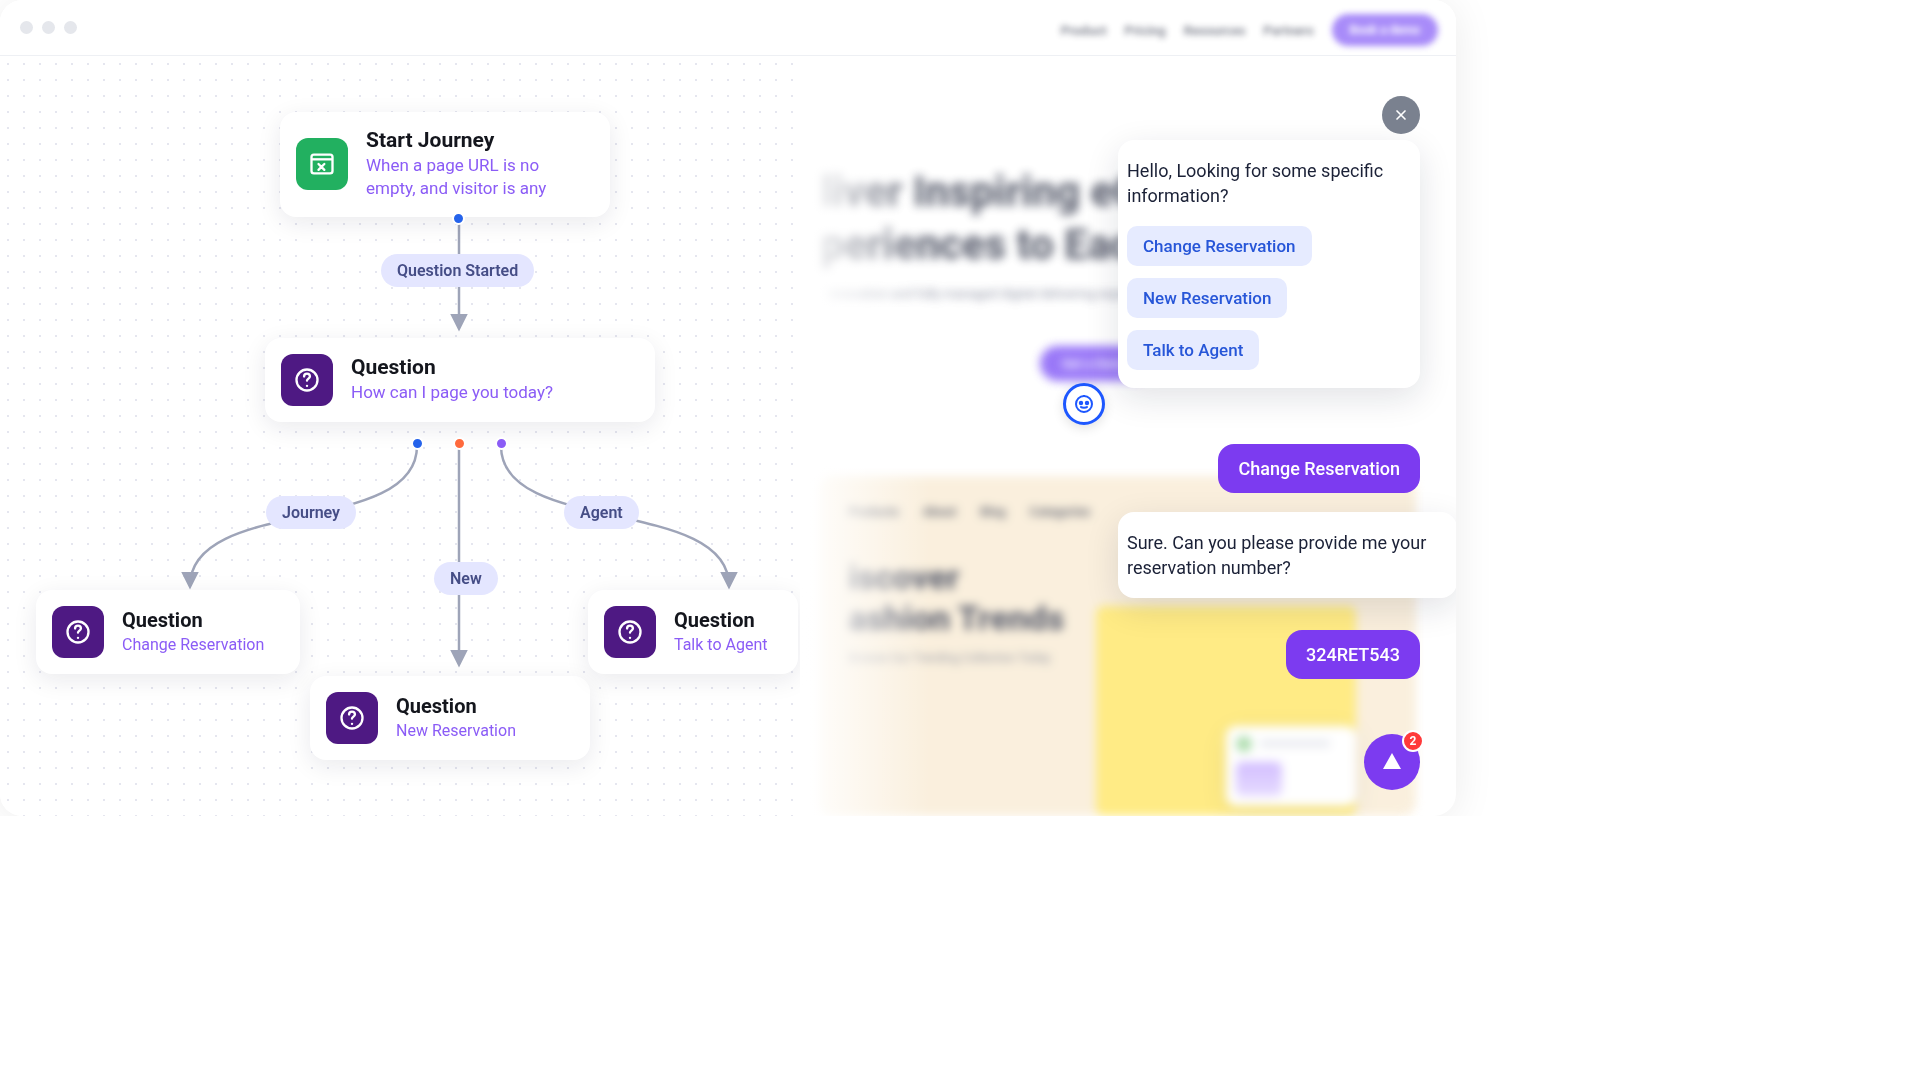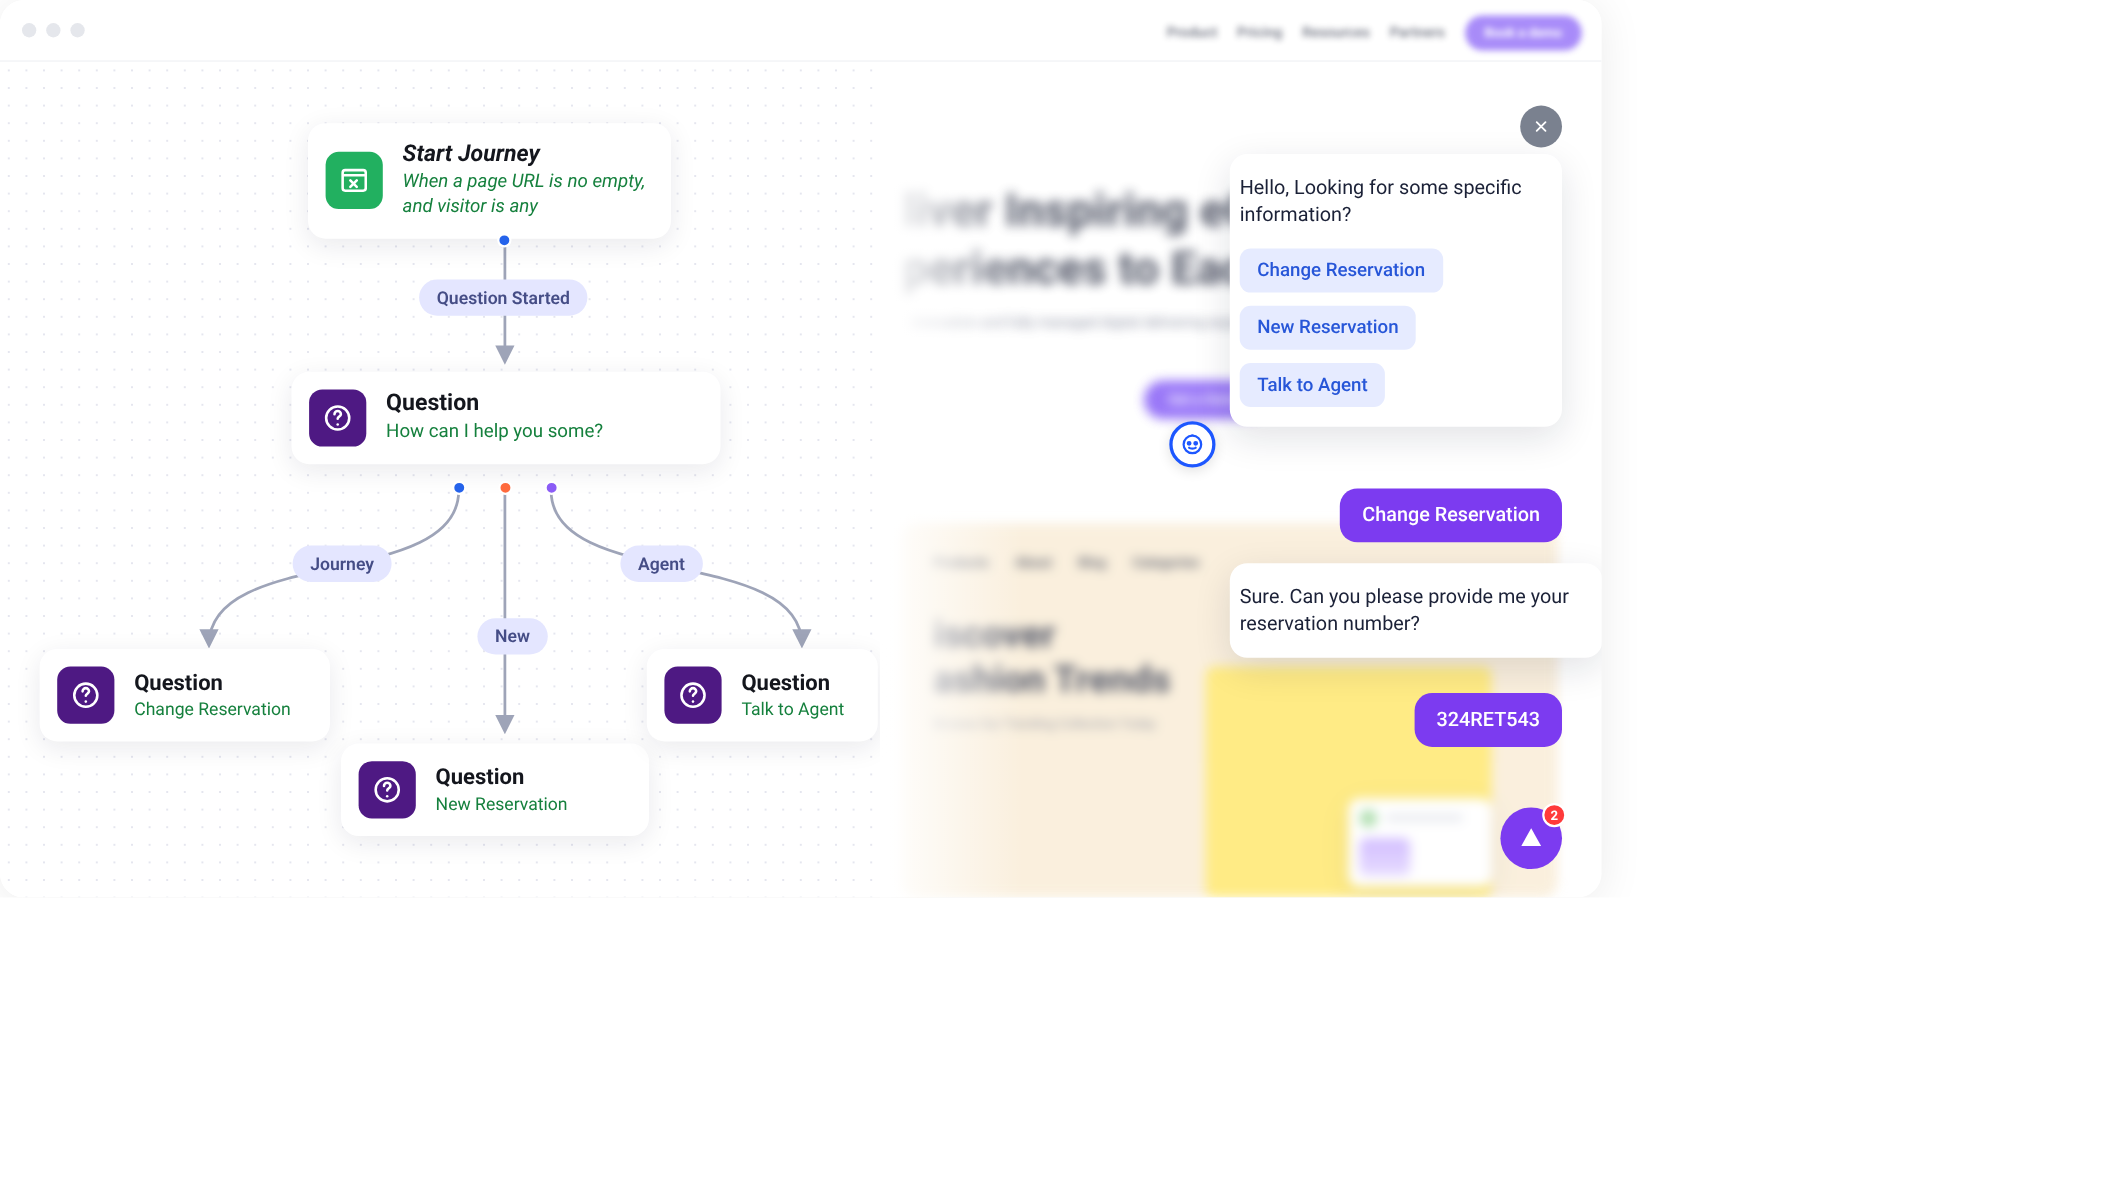--- a/index.html
+++ b/index.html
@@ -32,21 +32,21 @@
 .mini-card .bar { position:absolute; left:34px; top:14px; width:70px; height:7px; background:#dfe2ea; border-radius:4px; }
 .mini-card .img { position:absolute; left:10px; bottom:10px; width:46px; height:34px; background: linear-gradient(#bfa2ff,#dcccff); border-radius:6px; }
 
 
 .node { position: absolute; background: #fff; border-radius: 16px; box-shadow: 0 6px 24px rgba(20,25,50,.09); display: flex; align-items: center; padding: 16px 22px 16px 16px; gap: 18px; }
 .node .icon { width: 52px; height: 52px; border-radius: 12px; display:flex; align-items:center; justify-content:center; flex:none; }
 .node .icon.green { background: #22b060; }
 .node .icon.purple { background: #4e1983; }
 .node .txt { min-width: 0; }
 .node .t { font-size: 21px; font-weight: 700; color: #14161d; }
-.node .s { font-size: 17px; color: #15803d; line-height: 1.38; margin-top: 2px; }
+.node .s { font-size: 17px; color: #8b5cf6; line-height: 1.38; margin-top: 2px; }
 .node.sm .t { font-size: 20px; }
 .node.sm .s { font-size: 16px; }
 .pill { position: absolute; background: #e4e6ff; color: #454d86; font-weight: 600; font-size: 16px; padding: 7px 16px; border-radius: 999px; z-index: 3; }
 .pdot { width: 13px; height: 13px; border-radius: 50%; position: absolute; z-index: 4; border: 2.5px solid #fff; }
 
 
 .arrows { position:absolute; inset:0; width:100%; height:100%; pointer-events:none; }
 
 
 .icon svg { width: 28px; height: 28px; }
@@ -98,21 +98,21 @@
 
         <line x1="459" y1="164" x2="459" y2="272" stroke="#9ea4b8" stroke-width="2.5" marker-end="url(#arr)"></line>
 
         <line x1="459" y1="390" x2="459" y2="608" stroke="#9ea4b8" stroke-width="2.5" marker-end="url(#arr)"></line>
 
         <path d="M417,390 C417,480 190,440 190,530" fill="none" stroke="#9ea4b8" stroke-width="2.5" marker-end="url(#arr)"></path>
 
         <path d="M501,390 C501,480 729,440 729,530" fill="none" stroke="#9ea4b8" stroke-width="2.5" marker-end="url(#arr)"></path>
       </svg>
 
-      <div class="node" style="left:280px; top:56px; width:330px;font-style:italic;">
+      <div class="node" style="left:280px; top:56px; width:330px;">
         <div class="icon green">
           <svg viewBox="0 0 24 24" fill="none" stroke="#fff" stroke-width="2">
               <rect x="3" y="4" width="18" height="16" rx="2"></rect>
               <path d="M3 8h18"></path>
               <path d="M9 12l5 5m0-5l-5 5" stroke-linecap="round"></path>
             </svg>
         </div>
         <div class="txt">
           <div class="t">Start Journey</div>
           <div class="s">When a page URL is no empty, and visitor is any</div>
@@ -125,21 +125,21 @@
       <div class="node" style="left:265px; top:282px; width:390px;">
         <div class="icon purple">
           <svg viewBox="0 0 24 24" fill="none" stroke="#fff" stroke-width="2">
               <circle cx="12" cy="12" r="9"></circle>
               <path d="M9.5 9a2.5 2.5 0 015 0c0 1.6-2.5 2-2.5 3.5" stroke-linecap="round"></path>
               <circle cx="12" cy="17" r="1" fill="#fff" stroke="none"></circle>
             </svg>
         </div>
         <div class="txt">
           <div class="t">Question</div>
-          <div class="s">How can I help you some?</div>
+          <div class="s">How can I page you today?</div>
         </div>
       </div>
       <div class="pdot" style="left:411px; top:381px; background:#2563eb;"></div>
       <div class="pdot" style="left:453px; top:381px; background:#ff6a3d;"></div>
       <div class="pdot" style="left:495px; top:381px; background:#8b5cf6;"></div>
 
       <div class="pill" style="left:266px; top:440px;">Journey</div>
       <div class="pill" style="left:434px; top:506px;">New</div>
       <div class="pill" style="left:564px; top:440px;">Agent</div>
 

